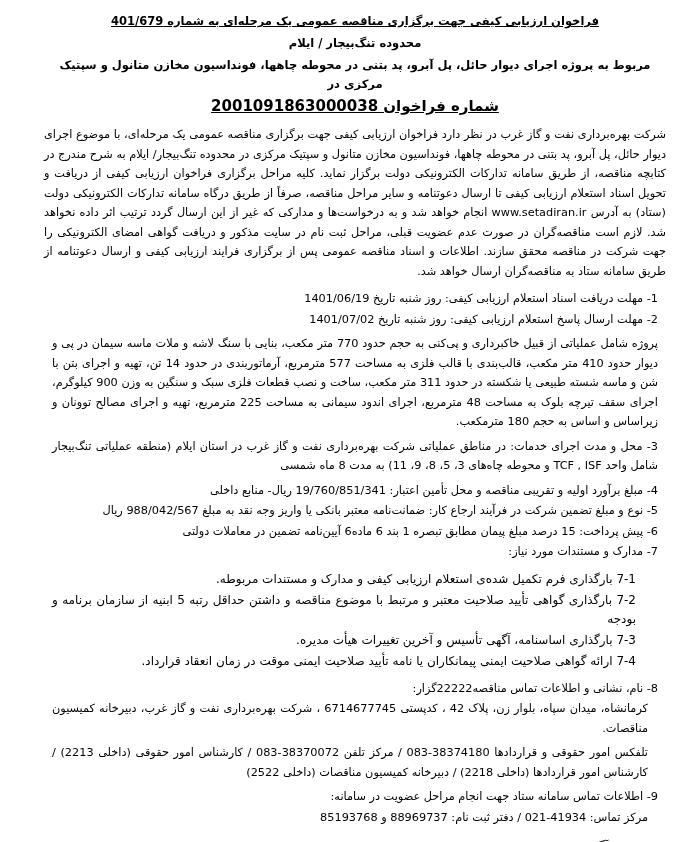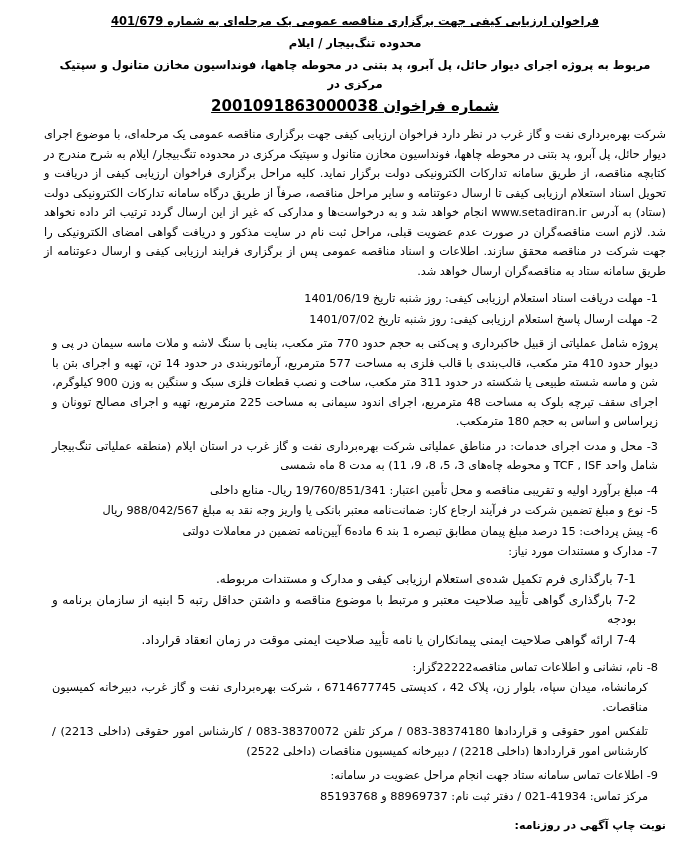--- a/index.html
+++ b/index.html
@@ -116,20 +116,21 @@
     <div class="item block">3- محل و مدت اجرای خدمات: در مناطق عملیاتی شرکت بهره‌برداری نفت و گاز غرب در استان ایلام (منطقه عملیاتی تنگ‌بیجار شامل واحد TCF , ISF و محوطه چاه‌های 3، 5، 8، 9، 11) به مدت 8 ماه شمسی</div>
     <div class="item tight">4- مبلغ برآورد اولیه و تقریبی مناقصه و محل تأمین اعتبار: 19/760/851/341 ریال- منابع داخلی</div>
     <div class="item tight">5- نوع و مبلغ تضمین شرکت در فرآیند ارجاع کار: ضمانت‌نامه معتبر بانکی یا واریز وجه نقد به مبلغ 988/042/567 ریال</div>
     <div class="item tight">6- پیش پرداخت: 15 درصد مبلغ پیمان مطابق تبصره 1 بند 6 ماده6 آیین‌نامه تضمین در معاملات دولتی</div>
     <div class="item tight">7- مدارک و مستندات مورد نیاز:</div>
   </div>
 
   <div class="list">
     <div class="sub">7-1  بارگذاری فرم تکمیل شده‌ی استعلام ارزیابی کیفی و مدارک و مستندات مربوطه.</div>
     <div class="sub">7-2  بارگذاری گواهی تأیید صلاحیت معتبر و مرتبط با موضوع مناقصه و داشتن حداقل  رتبه 5 ابنیه از سازمان برنامه و بودجه</div>
+    <div class="sub">7-3  بارگذاری اساسنامه، آگهی تأسیس و آخرین تغییرات هیأت مدیره.</div>
     <div class="sub">7-4  ارائه گواهی صلاحیت ایمنی پیمانکاران یا نامه تأیید صلاحیت ایمنی موقت در زمان انعقاد قرارداد.</div>
   </div>
 
   <div class="list spaced">
     <div class="item tight">8- نام، نشانی و اطلاعات تماس مناقصه22222گزار:</div>
     <div class="item block indent">کرمانشاه، میدان سپاه، بلوار زن، پلاک 42 ، کدپستی 6714677745 ، شرکت بهره‌برداری نفت و گاز غرب، دبیرخانه کمیسیون مناقصات.</div>
     <div class="item block indent">تلفکس امور حقوقی و قراردادها 38374180-083 / مرکز تلفن 38370072-083 / کارشناس امور حقوقی (داخلی 2213) / کارشناس امور قراردادها (داخلی 2218) / دبیرخانه کمیسیون مناقصات (داخلی 2522)</div>
     <div class="item tight">9- اطلاعات تماس سامانه ستاد جهت انجام مراحل عضویت در سامانه:</div>
     <div class="item block indent">مرکز تماس: 41934-021 / دفتر ثبت نام: 88969737 و 85193768</div>
   </div>

